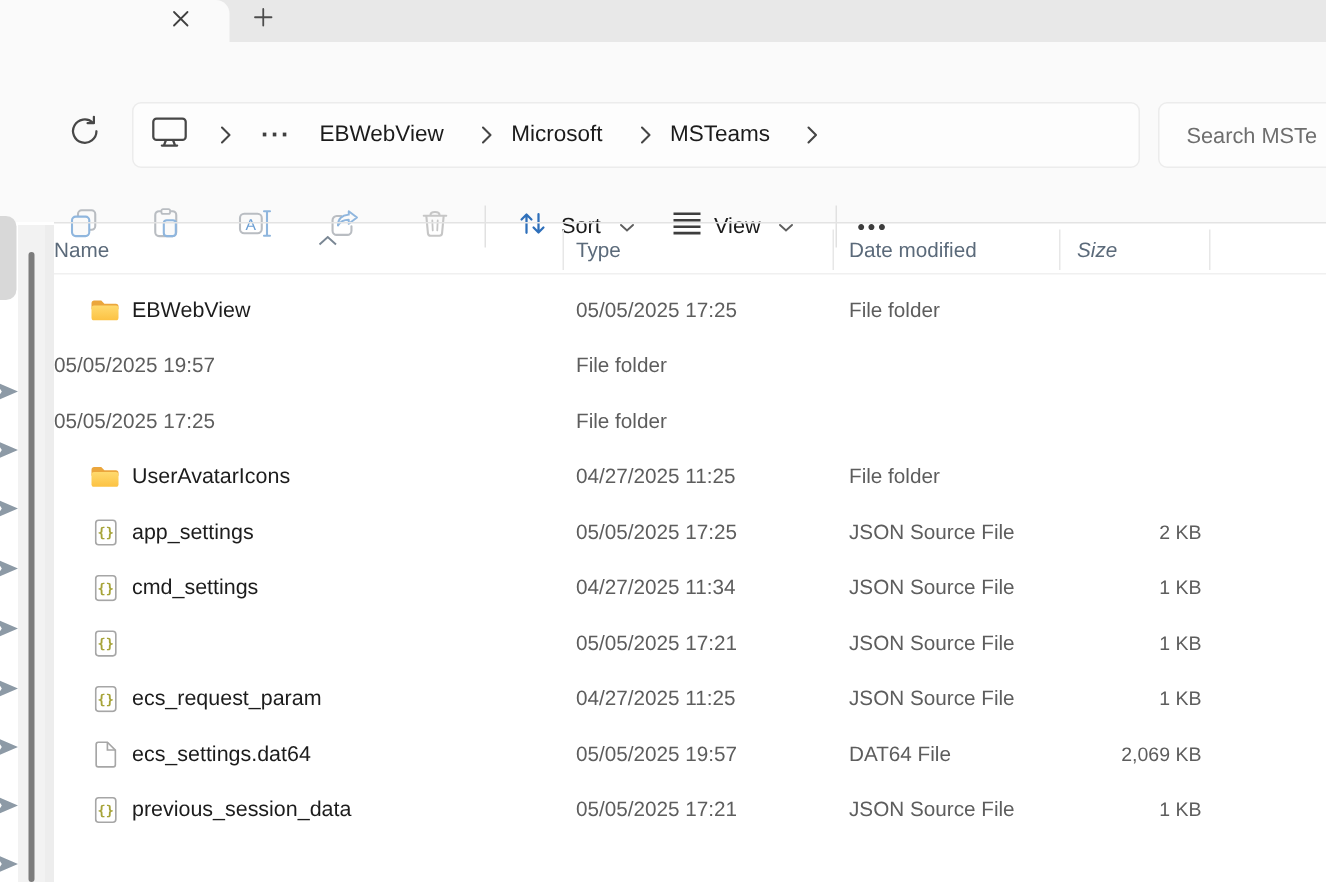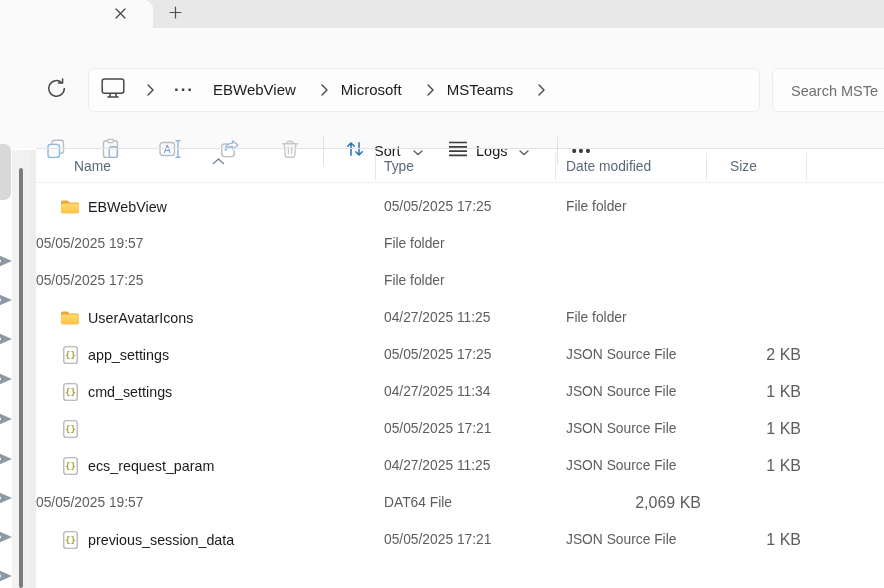--- a/index.html
+++ b/index.html
@@ -44,32 +44,32 @@
   .scroll-track{position:absolute;left:12px;top:150px;width:18px;height:438px;background:#f2f2f2;}
   .scroll-thumb{position:absolute;left:19px;top:168px;width:4px;height:420px;background:#7c7c7c;border-radius:2px;}
   .pane-band{position:absolute;left:30px;top:150px;width:6px;height:438px;background:#ededed;}
   .tree-chevron{position:absolute;left:-3px;width:15px;height:13px;background:#8d9aa6;
                 clip-path:polygon(0% 0%, 100% 50%, 0% 100%, 28% 50%);}
 
   
   .header-row{position:absolute;left:36px;top:150px;width:848px;height:33px;display:grid;
               grid-template-columns:348px 182px 140px 100px;align-items:center;
               font-size:13.8px;color:#5b6a7a;}
-  .h-name{padding-left:38px;}
-  .h-size{padding-left:24px;}
+  .h-name{}
+  .h-size{padding-left:12px;font-style:italic;}
   .h-divider{position:absolute;top:153px;width:1px;height:27px;background:#e7e7e7;}
   .sort-caret{position:absolute;left:212px;top:151px;}
   .header-underline{position:absolute;left:36px;top:182px;width:848px;height:1px;background:#f0f0f0;}
 
   .rows{position:absolute;left:36px;top:188px;width:848px;}
   .row{height:37px;display:grid;grid-template-columns:348px 182px 140px 100px;align-items:center;border-radius:4px;}
   .c-name{display:flex;align-items:center;padding-left:24px;font-size:14.3px;color:#1c1c1c;}
   .icon-box{width:20px;height:20px;display:flex;align-items:center;justify-content:center;margin-right:8px;flex:none;}
   .c-date,.c-type{font-size:13.8px;color:#5d5d5d;}
-  .c-size{font-size:16px;color:#5d5d5d;text-align:right;padding-right:5px;}
+  .c-size{font-size:13px;color:#5d5d5d;text-align:right;padding-right:5px;}
 </style>
 </head>
 <body>
 
 <div class="screen">
 
   <div class="tabbar">
     <div class="tab-active"></div>
     <div class="tab-close">
       <span>
@@ -197,21 +197,21 @@
           </svg>
       </span>
     </div>
 
     <div class="tb-group" style="left:440px;">
       <span>
         <svg width="20" height="16" viewBox="0 0 20 16">
           <path d="M1 1.5 h18 M1 5.8 h18 M1 10.1 h18 M1 14.4 h18" stroke="#3d3d3d" stroke-width="1.7"></path>
         </svg>
       </span>
-      <span class="tb-label">Logs</span>
+      <span class="tb-label">View</span>
       <span>
         <svg width="10" height="6" viewBox="0 0 10 6">
             <path d="M1 1 l4 3.6 L9 1" fill="none" stroke="#5f5f5f" stroke-width="1.3" stroke-linecap="round"></path>
           </svg>
       </span>
     </div>
 
     <div class="tb-divider" style="left:557px;"></div>
 
     <div class="tb-btn" style="left:562px;">
@@ -362,20 +362,29 @@
             </svg>
           </span>
       <span class="fname">ecs_request_param</span>
     </div>
     <div class="c-date">04/27/2025 11:25</div>
     <div class="c-type">JSON Source File</div>
     <div class="c-size">1 KB</div>
   </div>
 
   <div class="row">
+    <div class="c-name">
+      <span class="icon-box">
+            <svg width="15" height="18" viewBox="0 0 15 18">
+              <path d="M1.1 2.2 a1.4 1.4 0 0 1 1.4-1.4 h6.1 l5.3 5.3 v9.7 a1.4 1.4 0 0 1-1.4 1.4 h-10 a1.4 1.4 0 0 1-1.4-1.4 z" fill="#ffffff" stroke="#a6a6a6" stroke-width="1.1"></path>
+              <path d="M8.6 0.9 v5.1 h5.2" fill="none" stroke="#a6a6a6" stroke-width="1.1"></path>
+            </svg>
+          </span>
+      <span class="fname">ecs_settings.dat64</span>
+    </div>
     <div class="c-date">05/05/2025 19:57</div>
     <div class="c-type">DAT64 File</div>
     <div class="c-size">2,069 KB</div>
   </div>
 
   <div class="row">
     <div class="c-name">
       <span class="icon-box">
             <svg width="15" height="18" viewBox="0 0 15 18">
               <rect x="0.8" y="0.8" width="13.4" height="16.4" rx="2" fill="#ffffff" stroke="#a6a6a6" stroke-width="1.1"></rect>

